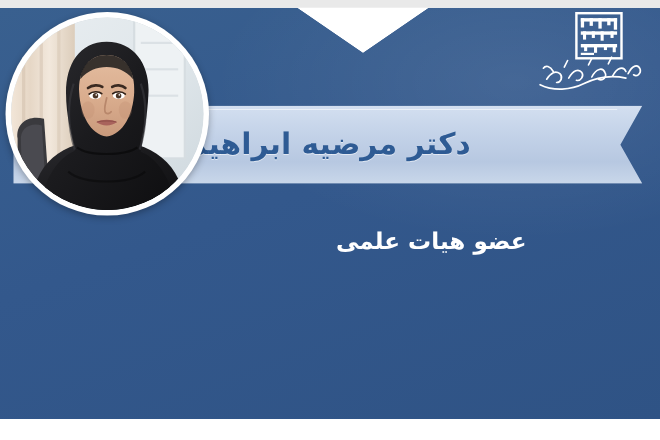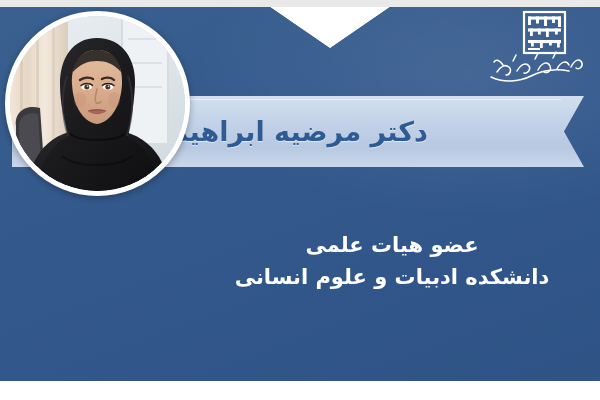--- a/index.html
+++ b/index.html
@@ -119,21 +119,20 @@
     width: 392px;
     text-align: center;
     direction: rtl;
     color: #ffffff;
   }
   .subtitle .line1 {
     font-size: 21px;
     font-weight: 700;
     line-height: 1.45;
     white-space: nowrap;
-    margin-top: 26px;
   }
   .subtitle .line2 {
     font-size: 21px;
     font-weight: 700;
     line-height: 1.45;
     white-space: nowrap;
     margin-top: 2px;
   }
 
   
@@ -221,21 +220,20 @@
       </g>
     </svg>
   </div>
 
   <div class="ribbon"></div>
   <div class="ribbon-inner-line"></div>
   <div class="ribbon-text">دکتر مرضیه ابراهیمی</div>
 
   <div class="subtitle">
     <div class="line1">عضو هیات علمی</div>
-    <div class="line2">دانشکده ادبیات و علوم انسانی</div>
   </div>
 
   <div class="portrait-wrap">
     <div class="portrait">
       <svg viewBox="0 0 175 175" xmlns="http://www.w3.org/2000/svg" role="img">
         <defs>
           <linearGradient id="bgwall" x1="0" y1="0" x2="1" y2="1">
             <stop offset="0%" stop-color="#e9eef1"></stop>
             <stop offset="55%" stop-color="#dfe6ea"></stop>
             <stop offset="100%" stop-color="#cdd7dd"></stop>

